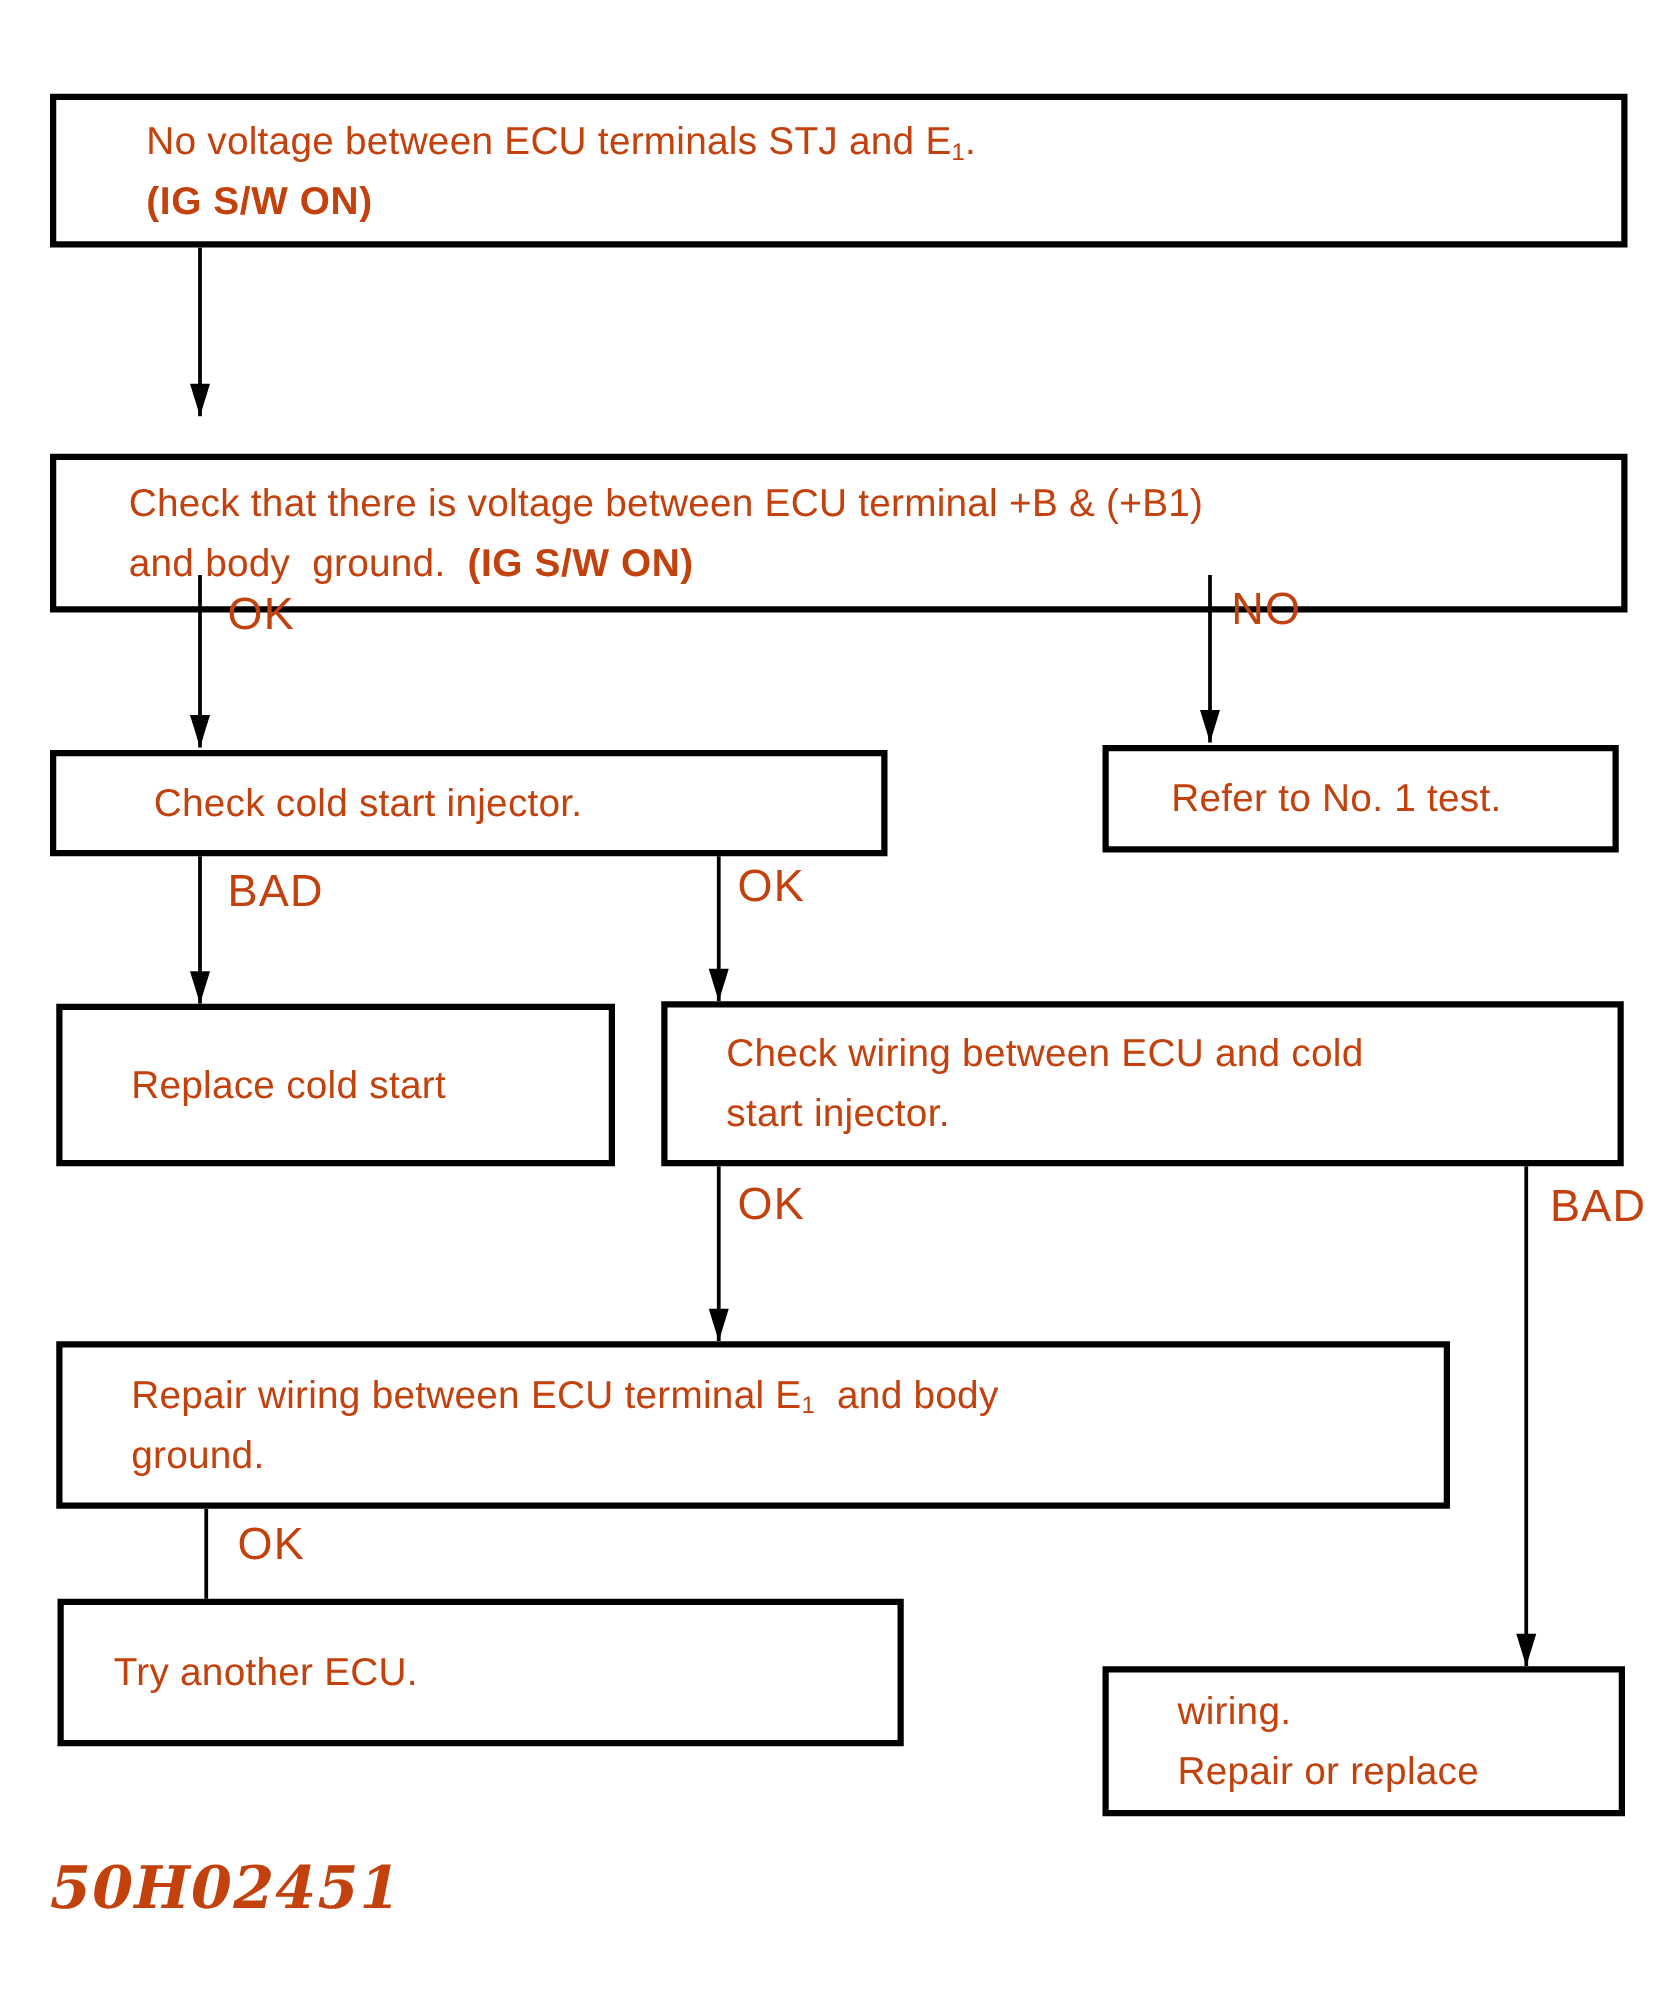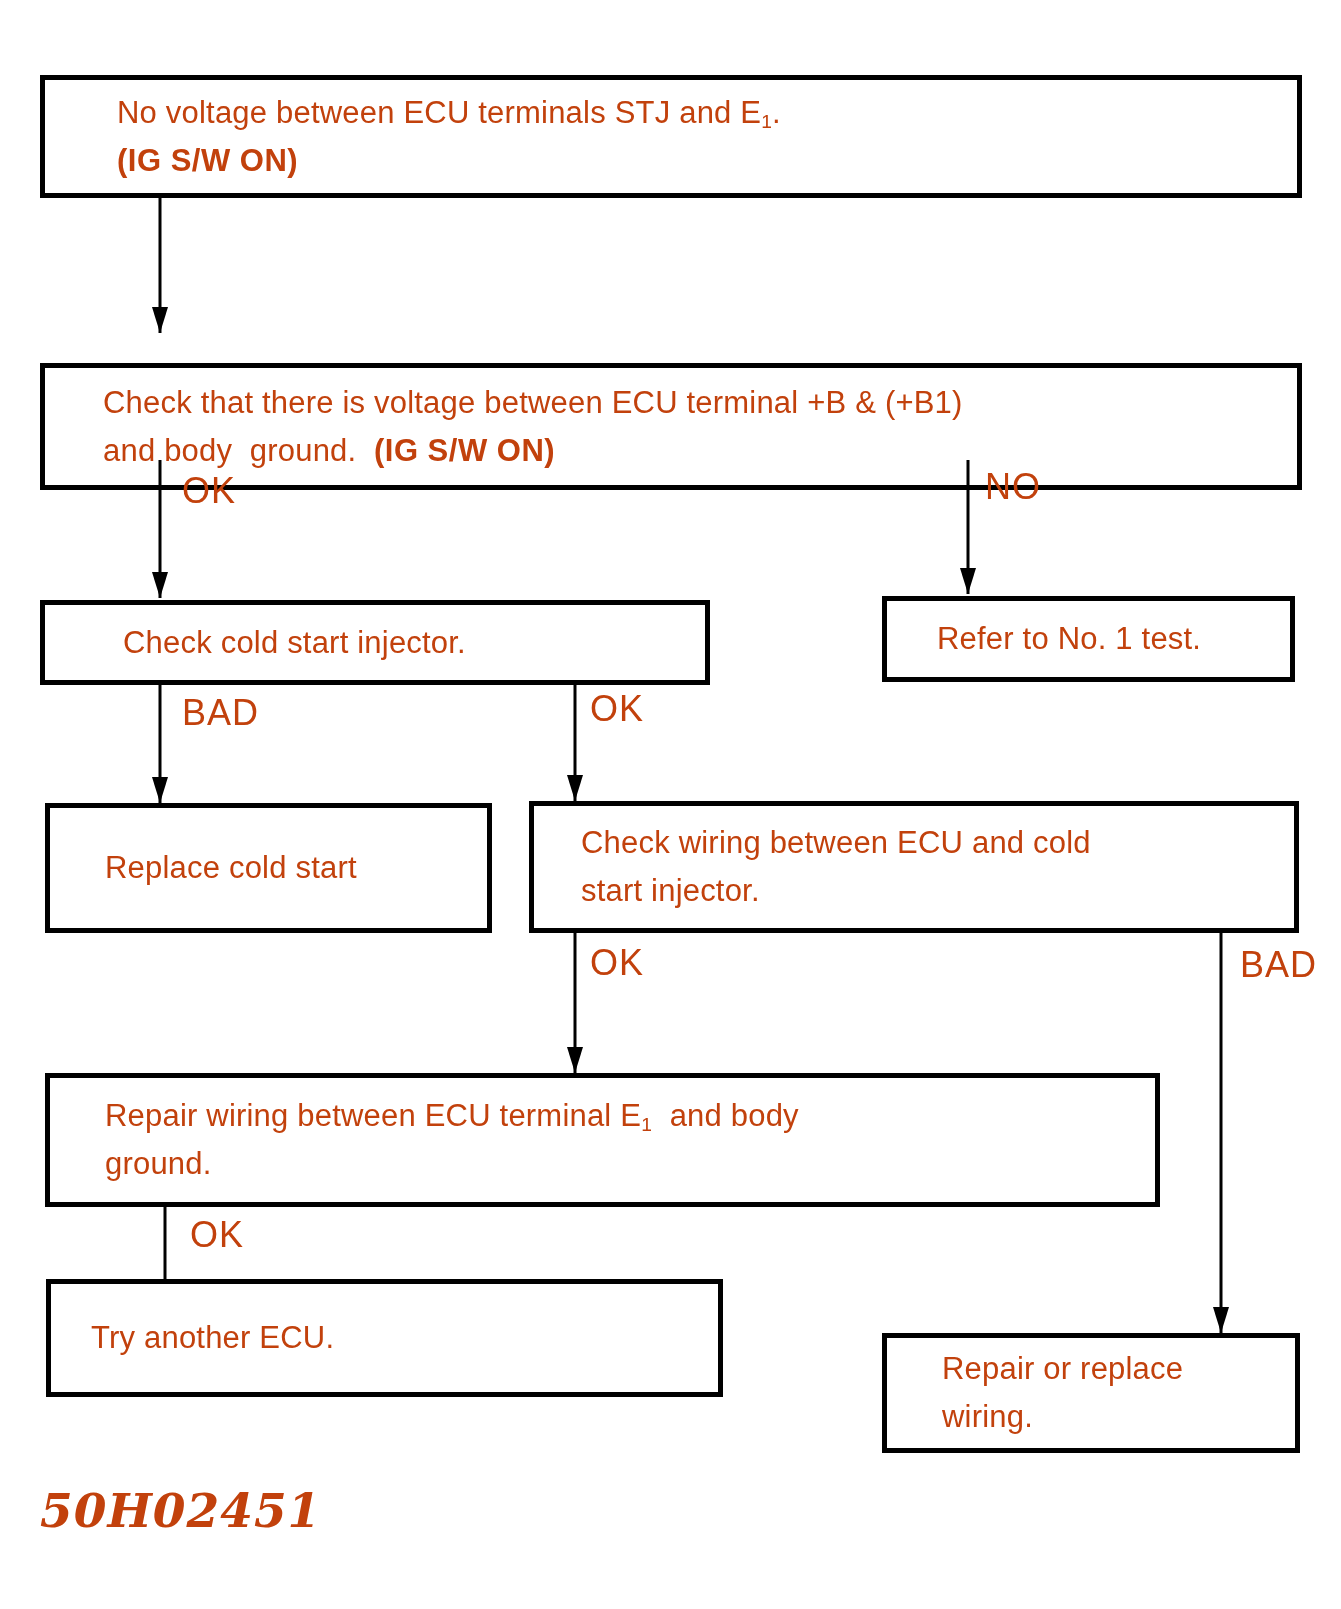--- a/index.html
+++ b/index.html
@@ -163,19 +163,19 @@
     <div class="cline"></div>
     <div class="ahead"></div>
   </div>
   <div class="edge-label" style="left:190px; top:1214px;">OK</div>
 
   <div class="box" style="left:46px; top:1279px; width:677px; height:118px; padding-left:40px;">
     <div class="ln">Try another ECU.</div>
   </div>
 
   <div class="box" style="left:882px; top:1333px; width:418px; height:120px; padding-left:55px;">
+    <div class="ln">wiring.</div>
     <div class="ln">Repair or replace</div>
-    <div class="ln">wiring.</div>
   </div>
 
   <div id="figure-code">50H02451</div>
 
 </div>
 
 </body></html>

